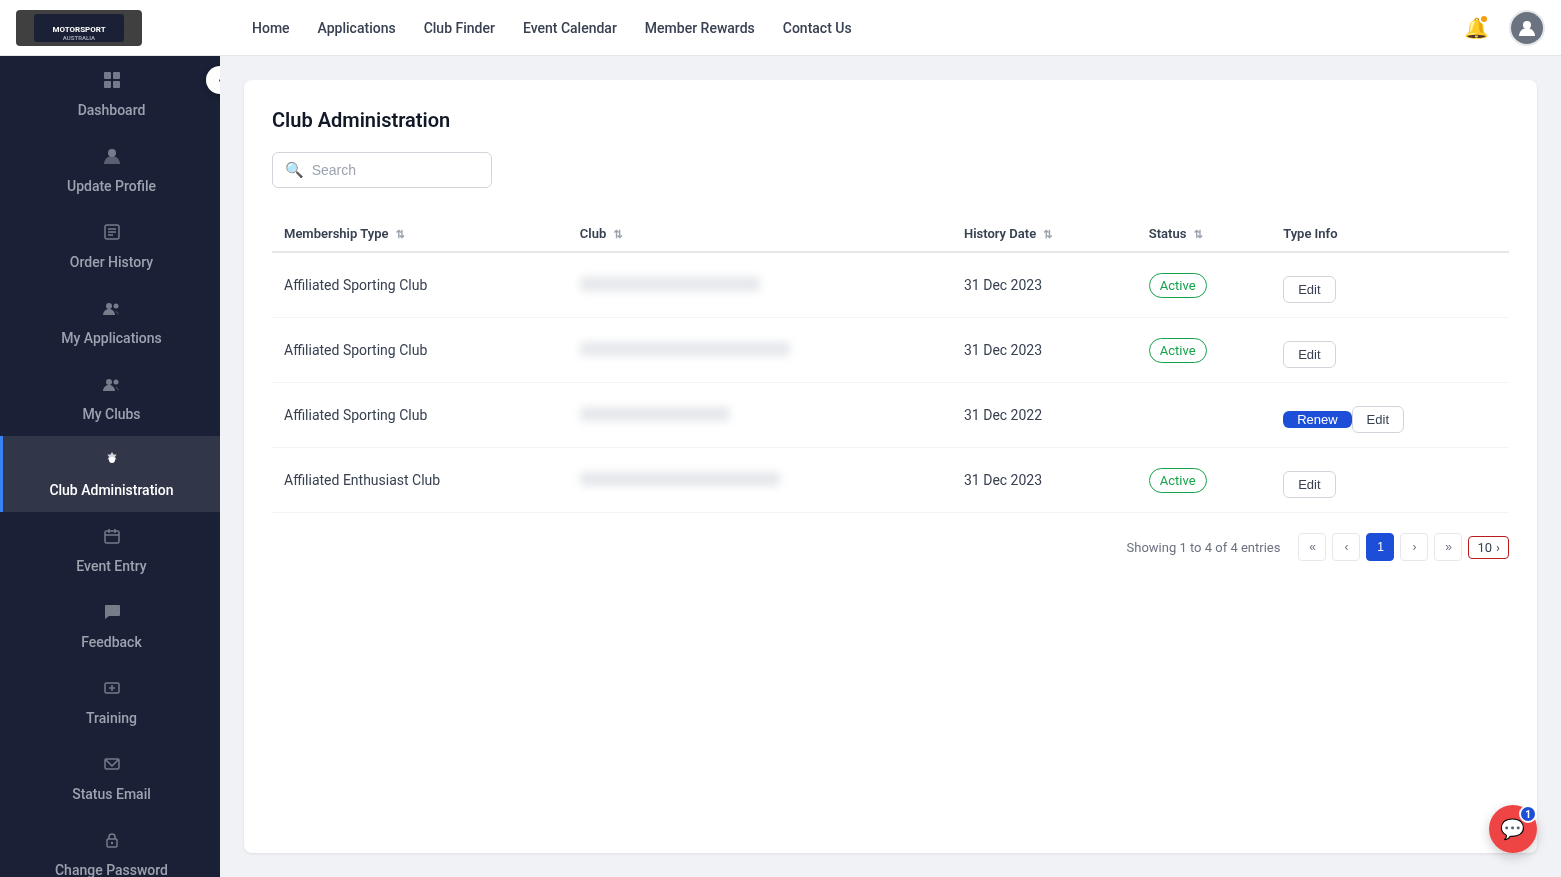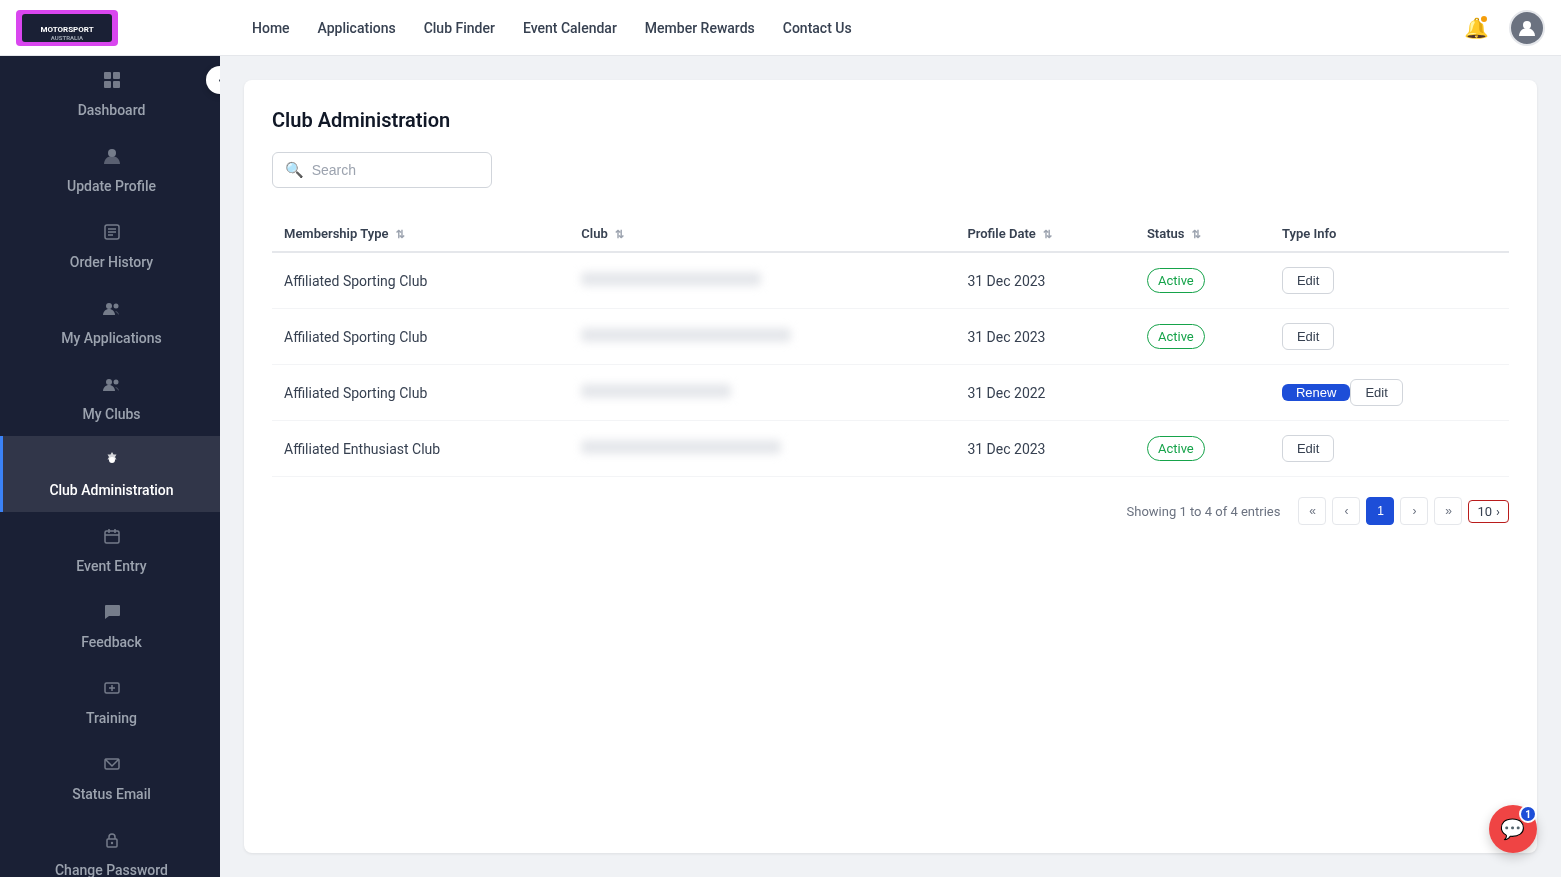--- a/index.html
+++ b/index.html
@@ -17,23 +17,23 @@
       top: 0; left: 0; right: 0;
       z-index: 100;
     }
     .top-nav .logo-area {
       width: 220px;
       display: flex;
       align-items: center;
       gap: 8px;
     }
     .logo-placeholder {
-      width: 102px;
+      width: 126px;
       height: 36px;
-      background: #d946ef;
+      background: #404040;
       border-radius: 4px;
       display: flex;
       align-items: center;
       justify-content: center;
       color: white;
       font-size: 10px;
       font-weight: bold;
     }
     .nav-links {
       display: flex;
@@ -257,20 +257,21 @@
 
     .btn-edit {
       border: 1px solid #d1d5db;
       background: white;
       color: #374151;
       padding: 5px 14px;
       border-radius: 6px;
       font-size: 13px;
       cursor: pointer;
       font-weight: 500;
+      margin-top: 9px;
     }
 
     .btn-renew {
       border: none;
       background: #1d4ed8;
       color: white;
       padding: 1px 14px;
       border-radius: 6px;
       font-size: 13px;
       cursor: pointer;
@@ -536,21 +537,21 @@
           <tr>
             <th>
               <span>Membership Type</span>
               <span class="sort-icons">⇅</span>
             </th>
             <th>
               <span>Club</span>
               <span class="sort-icons">⇅</span>
             </th>
             <th>
-              <span>Profile Date</span>
+              <span>History Date</span>
               <span class="sort-icons">⇅</span>
             </th>
             <th>
               <span>Status</span>
               <span class="sort-icons">⇅</span>
             </th>
             <th>Type Info</th>
           </tr>
         </thead>
         <tbody id="table-body">

